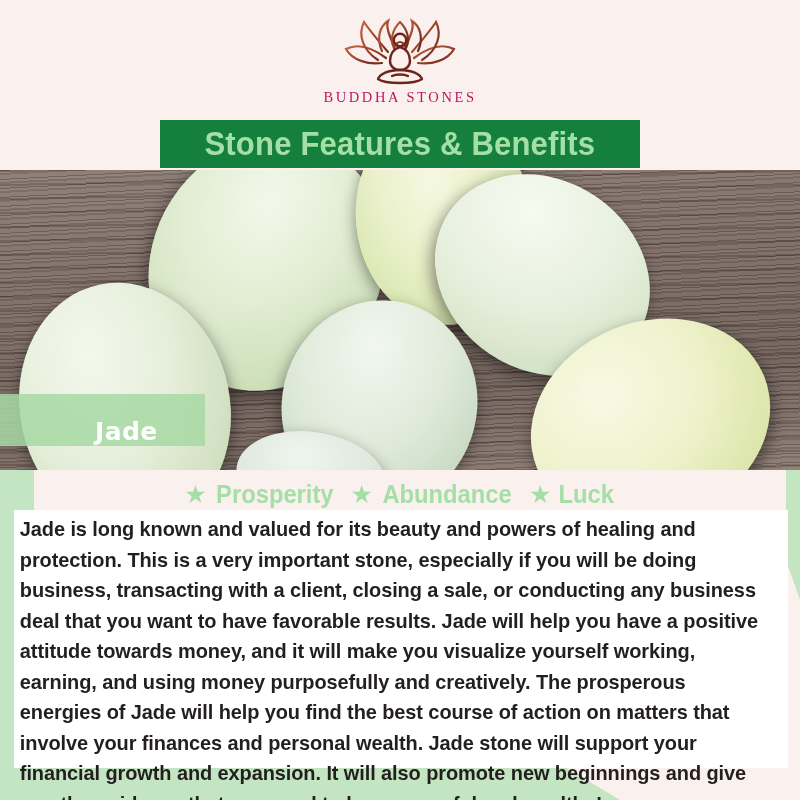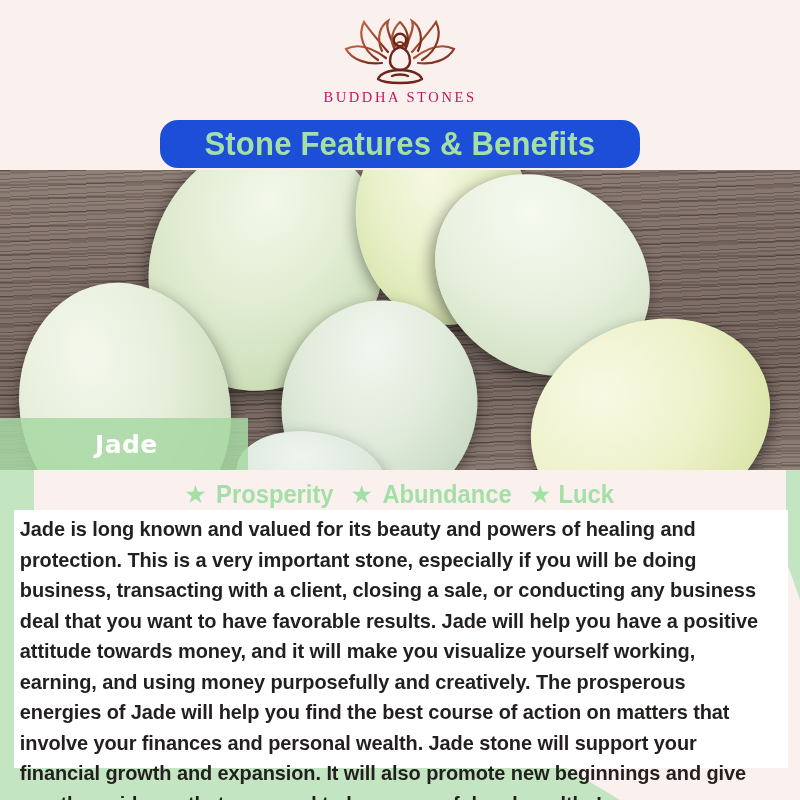--- a/index.html
+++ b/index.html
@@ -99,25 +99,24 @@
     font-weight: 400;
   }
 
   
   .title-banner {
     position: absolute;
     top: 120px;
     left: 160px;
     width: 480px;
     height: 48px;
-    background: #1d4ed8;
+    background: #15803d;
     display: flex;
     align-items: center;
     justify-content: center;
-    border-radius: 18px;
   }
   .title-text {
     font-family: "Liberation Sans Narrow", "Liberation Sans", sans-serif;
     font-weight: 700;
     font-size: 33px;
     color: #a4dfa6;
     letter-spacing: 0.2px;
     transform: scaleX(0.94);
     white-space: nowrap;
   }
@@ -184,26 +183,26 @@
   .s7 { 
     left: 236px; top: 262px; width: 150px; height: 90px;
     transform: rotate(8deg);
     background: radial-gradient(ellipse at 42% 30%, #eef5ef 0%, #dfe9dd 55%, #c9d8c6 100%);
   }
 
   
   .stone-name-banner {
     position: absolute;
     left: 0;
-    top: 418px;
-    width: 248px;
+    top: 394px;
+    width: 205px;
     height: 52px;
     background: rgba(168, 216, 164, 0.86);
     display: flex;
-    align-items: center;
+    align-items: flex-end;
   }
   .stone-name {
     margin-left: 95px;
     color: #ffffff;
     font-weight: 700;
     font-size: 25px;
     letter-spacing: 0.4px;
     font-family: "DejaVu Sans", sans-serif;
   }
 

